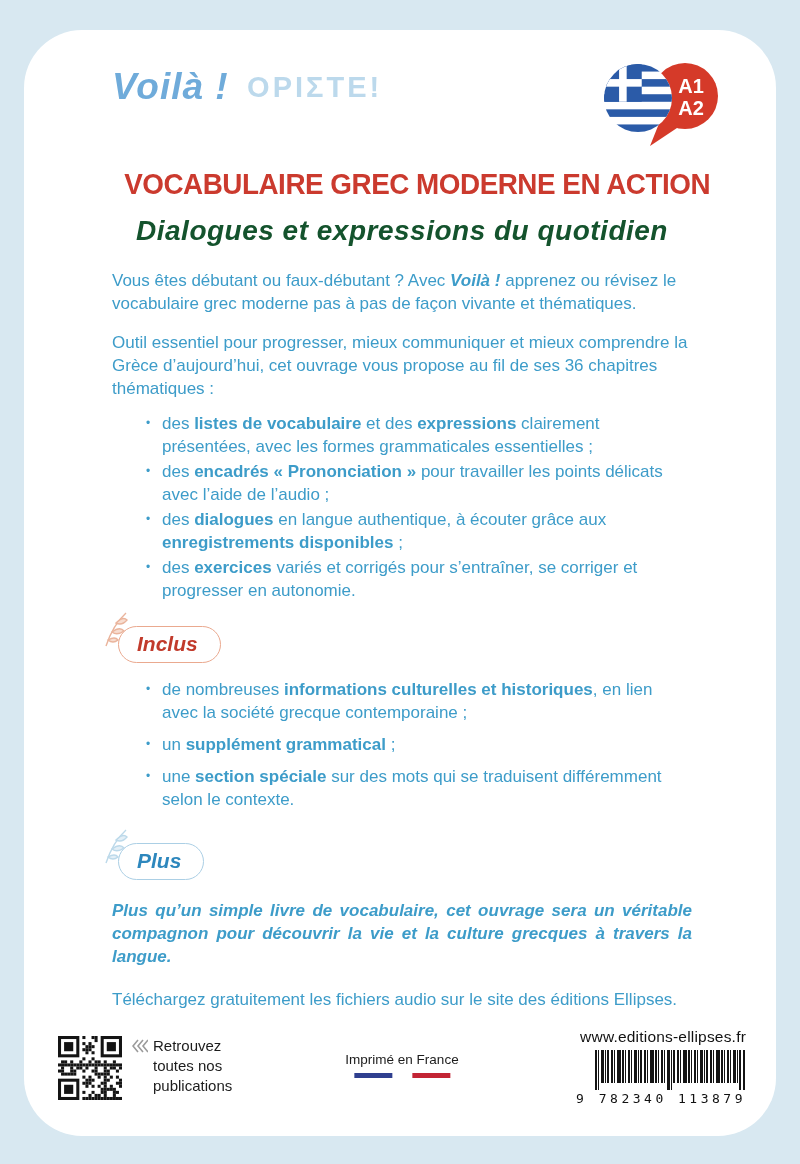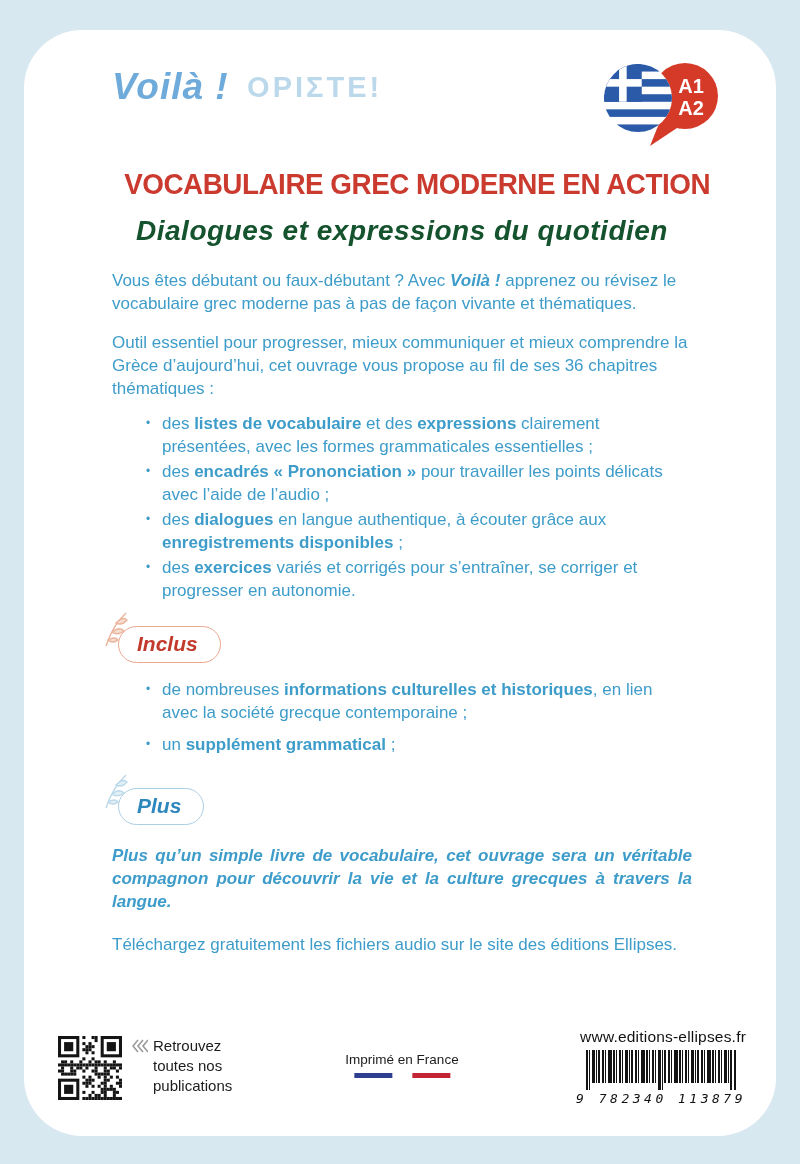--- a/index.html
+++ b/index.html
@@ -84,21 +84,21 @@
   .imprime{
     position:absolute;left:50%;transform:translateX(-50%);top:24px;
     text-align:center;font-size:13.5px;
   }
   .flag-bars{margin-top:6px;display:flex;justify-content:center;gap:20px;}
   .flag-bars span{display:block;width:38px;height:5px;}
   .bar-blue{background:#2f3f8f;}
   .bar-red{background:#c32434;}
   .isbn-block{position:absolute;right:0;top:0;text-align:right;}
   .website{font-size:15.5px;font-weight:500;letter-spacing:0.2px;color:#111;}
-  .barcode{margin-top:4px;display:inline-block;text-align:center;font-style:italic;}
+  .barcode{margin-top:4px;display:inline-block;text-align:right;}
   .bars{height:40px;white-space:nowrap;font-size:0;}
   .isbn-digits{
     font-family:"DejaVu Sans Mono","Liberation Mono",monospace;
     font-size:13px;letter-spacing:3.5px;margin-top:1px;color:#111;
   }
 </style>
 </head>
 <body>
 
 <div class="card">
@@ -162,20 +162,21 @@
             <path d="M18 13 q7 -7 11 -3 q-5 6 -11 3 z"></path>
             <path d="M10 30 q7 -4 10 0 q-5 4 -10 0 z"></path>
           </g>
         </svg>
         <span class="pill inclus">Inclus</span>
       </div>
 
       <ul class="blist spaced">
         <li><span>de nombreuses </span><span class="b">informations culturelles et historiques</span><span>, en lien avec la société grecque contemporaine ;</span></li>
         <li><span>un </span><span class="b">supplément grammatical</span><span> ;</span></li>
+        <li><span>une </span><span class="b">section spéciale</span><span> sur des mots qui se traduisent différemment selon le contexte.</span></li>
       </ul>
 
       <div class="badge-row bonus-row">
         <svg class="leaf" width="34" height="38" viewBox="0 0 34 38">
           <g stroke="#bcd9ea" fill="#e3eff7" stroke-width="1.4">
             <path d="M8 36 C12 24 17 13 28 3" fill="none"></path>
             <path d="M14 22 q8 -6 12 -1 q-7 5 -12 1 z"></path>
             <path d="M18 13 q7 -7 11 -3 q-5 6 -11 3 z"></path>
             <path d="M10 30 q7 -4 10 0 q-5 4 -10 0 z"></path>
           </g>

